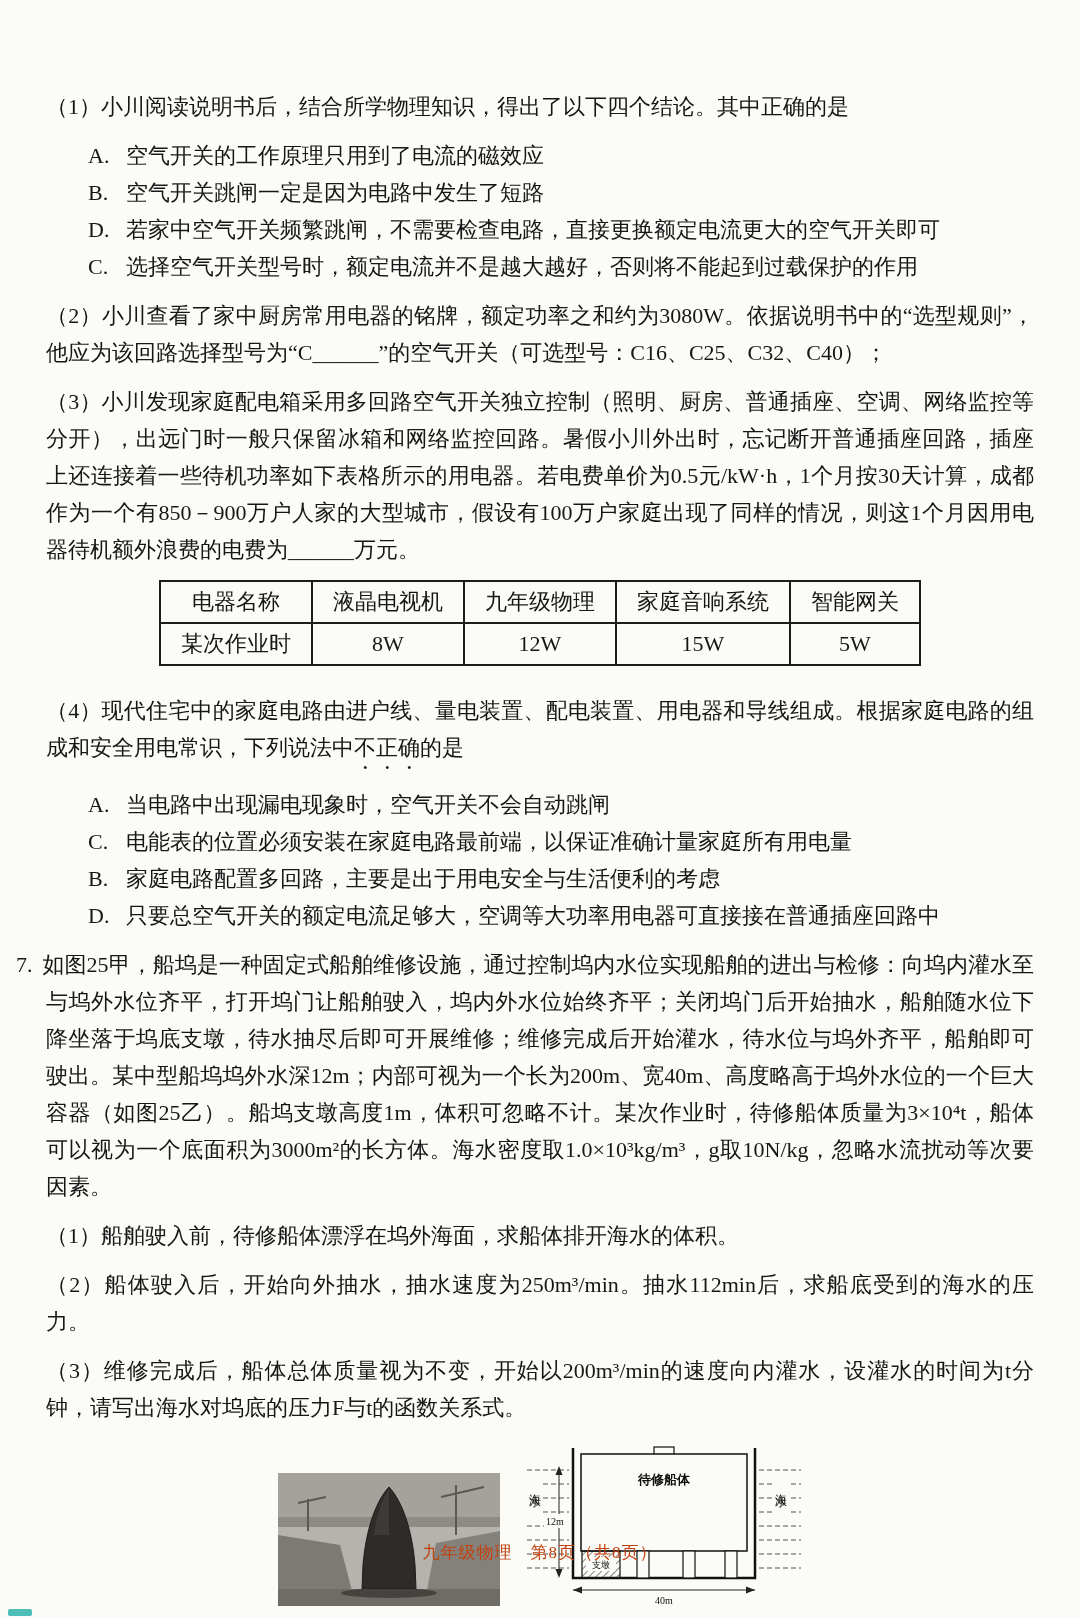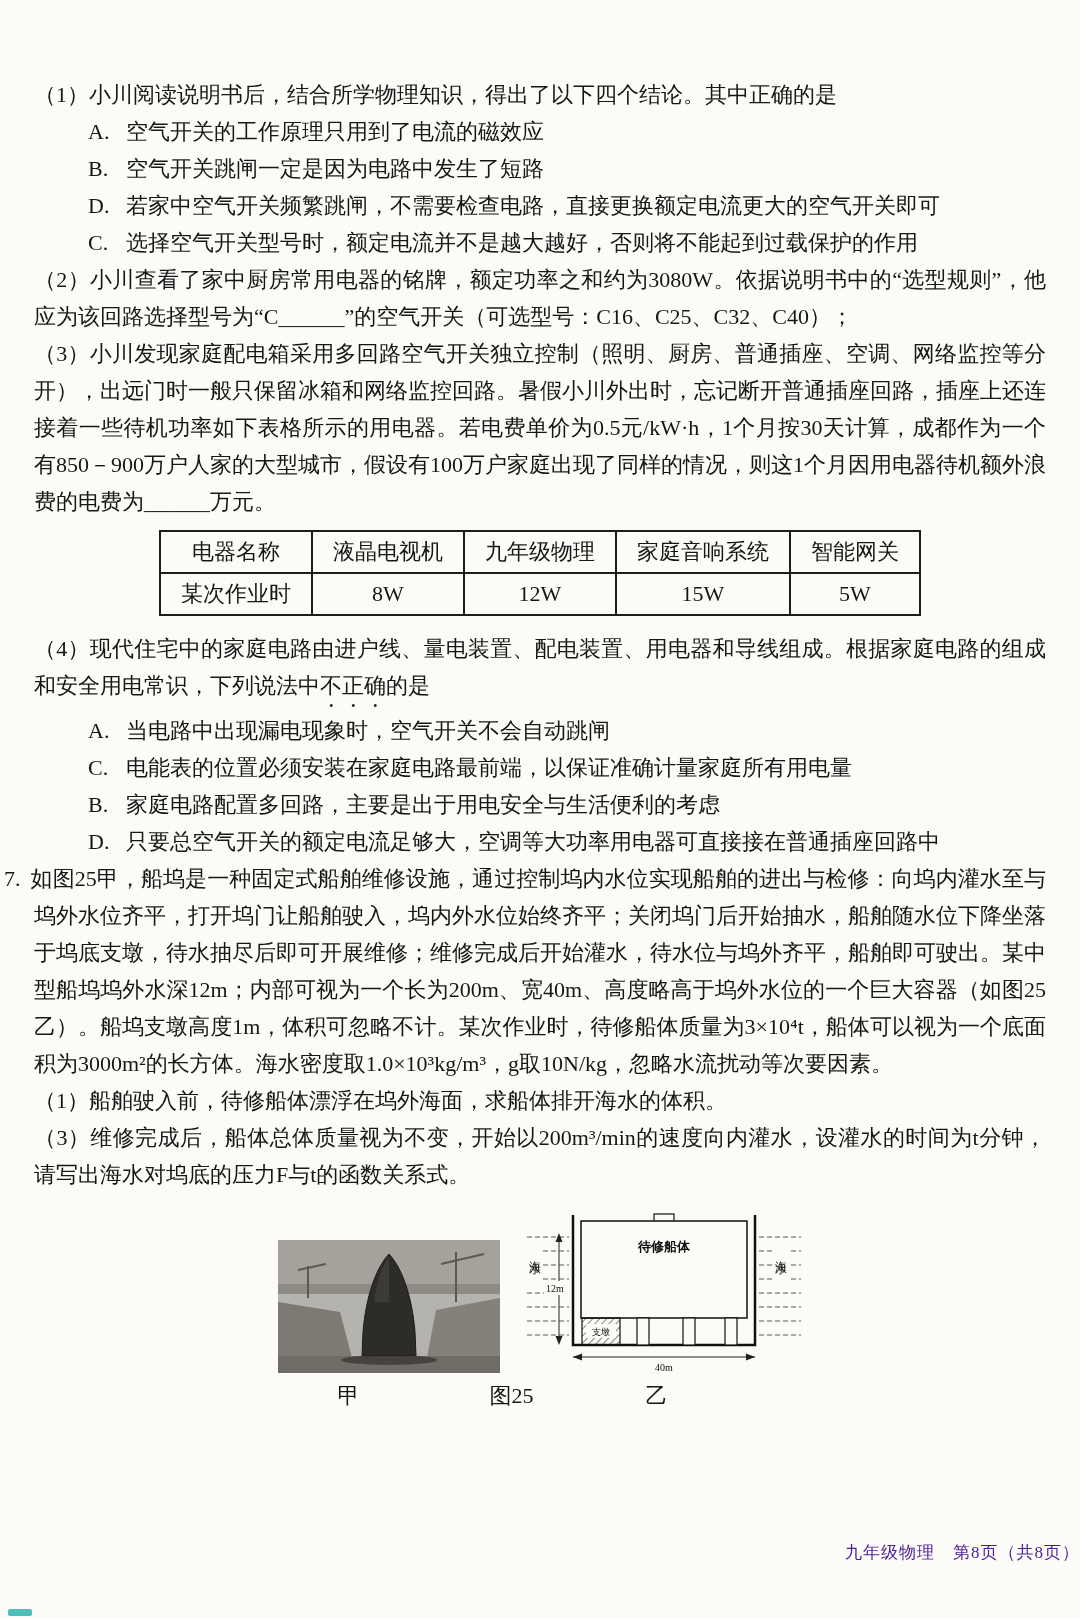--- a/index.html
+++ b/index.html
@@ -9,25 +9,25 @@
     background:#fbfbf8; overflow:hidden;
     font-family:"Liberation Serif","DejaVu Serif",serif;
     color:#161616;
   }
   .page {
     position:absolute; inset:0;
     padding:76px 34px 0 34px;
     font-size:22px; line-height:37px;
     text-align:justify;
   }
-  .para { margin:0; }
+  .para { margin:12px; }
   .option { padding-left:54px; }
   .opt-label { display:inline-block; min-width:22px; margin-right:16px; }
   .appliance-table {
-    border-collapse:collapse; margin:10px auto 14px;
+    border-collapse:collapse; margin:10px auto 26px;
     font-size:22px;
     padding-left:48px;
   }
   .appliance-table td {
     border:2px solid #1c1c1c; padding:3px 20px;
     text-align:center; line-height:34px; min-width:110px;
   }
   .emph {
     -webkit-text-emphasis:dot; -webkit-text-emphasis-position:under left;
     text-emphasis:dot; text-emphasis-position:under left;font-family:Liberation Mono, monospace;
@@ -42,21 +42,21 @@
   .diagram { width:278px; height:164px; display:block; }
   .figure-labels {
     position:relative; width:525px; height:34px; margin:4px auto 0;
     font-size:22px; text-align:left;
   }
   .lbl-jia { position:absolute; left:60px; }
   .lbl-fig { position:absolute; left:212px; }
   .lbl-yi  { position:absolute; left:368px; }
   .footer {
     position:absolute; bottom:54px; left:0; right:0;
-    text-align:right; font-size:17px; letter-spacing:1px; color:#4c1d95;
+    text-align:center; font-size:17px; letter-spacing:1px; color:#c2410c;
   }
   .scan-mark {
     position:absolute; left:8px; bottom:2px; width:24px; height:7px;
     background:#2fb3ad; border-radius:2px; opacity:.85;
   }
   svg text { font-family:"Liberation Serif","DejaVu Serif",serif; fill:#111; }
   .vtext { writing-mode:vertical-rl; letter-spacing:2px; }
 </style>
 </head>
 <body>
@@ -111,20 +111,21 @@
   <div class="option">
     <span class="opt-label">B.</span><span>家庭电路配置多回路，主要是出于用电安全与生活便利的考虑</span>
   </div>
   <div class="option">
     <span class="opt-label">D.</span><span>只要总空气开关的额定电流足够大，空调等大功率用电器可直接接在普通插座回路中</span>
   </div>
 
   <p class="para hang"><span class="q-num">7.</span><span>如图25甲，船坞是一种固定式船舶维修设施，通过控制坞内水位实现船舶的进出与检修：向坞内灌水至与坞外水位齐平，打开坞门让船舶驶入，坞内外水位始终齐平；关闭坞门后开始抽水，船舶随水位下降坐落于坞底支墩，待水抽尽后即可开展维修；维修完成后开始灌水，待水位与坞外齐平，船舶即可驶出。某中型船坞坞外水深12m；内部可视为一个长为200m、宽40m、高度略高于坞外水位的一个巨大容器（如图25乙）。船坞支墩高度1m，体积可忽略不计。某次作业时，待修船体质量为3×10⁴t，船体可以视为一个底面积为3000m²的长方体。海水密度取1.0×10³kg/m³，g取10N/kg，忽略水流扰动等次要因素。</span></p>
 
   <p class="para">（1）船舶驶入前，待修船体漂浮在坞外海面，求船体排开海水的体积。</p>
+  <p class="para">（2）船体驶入后，开始向外抽水，抽水速度为250m³/min。抽水112min后，求船底受到的海水的压力。</p>
   <p class="para">（3）维修完成后，船体总体质量视为不变，开始以200m³/min的速度向内灌水，设灌水的时间为t分钟，请写出海水对坞底的压力F与t的函数关系式。</p>
 
   <div class="figure-row">
 
     <svg class="photo" viewBox="0 0 222 133" role="img">
       <rect width="222" height="133" fill="#b5b3ae"></rect>
       <rect width="222" height="48" fill="#a5a19b"></rect>
       <rect x="0" y="44" width="222" height="10" fill="#8e8b85"></rect>
       <g stroke="#5c5954" stroke-width="2">
         <line x1="178" y1="12" x2="178" y2="62"></line>

